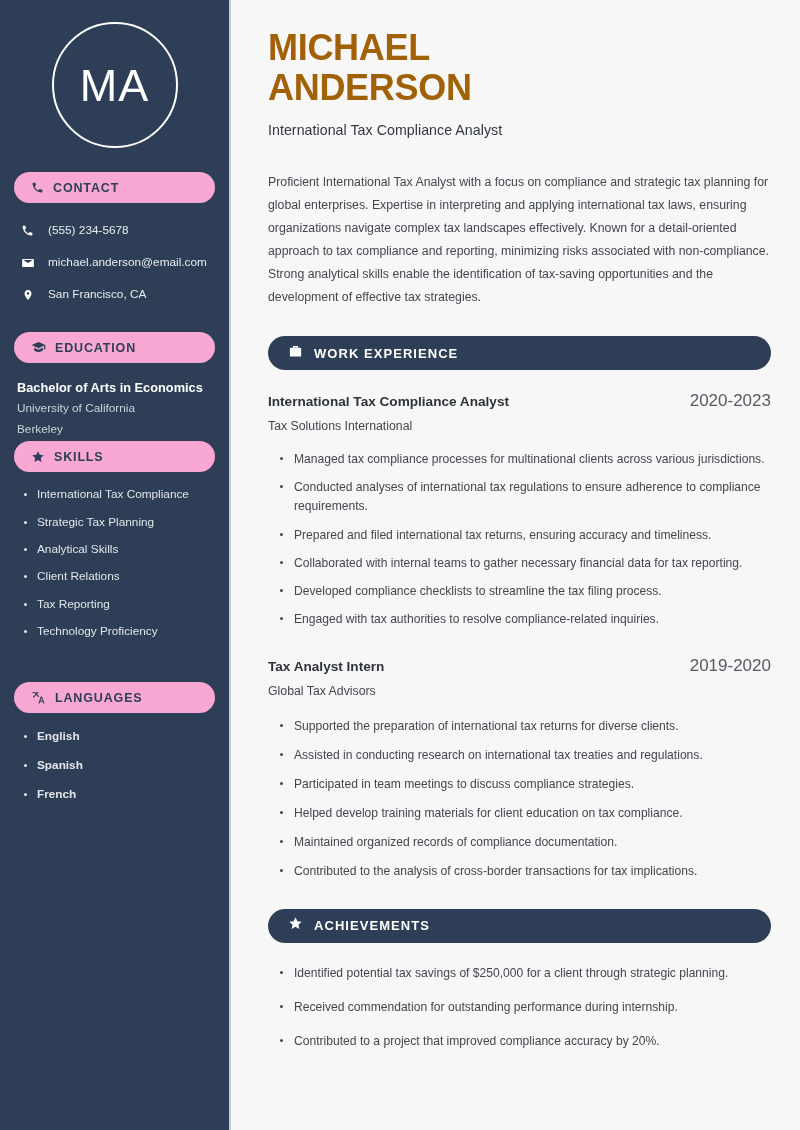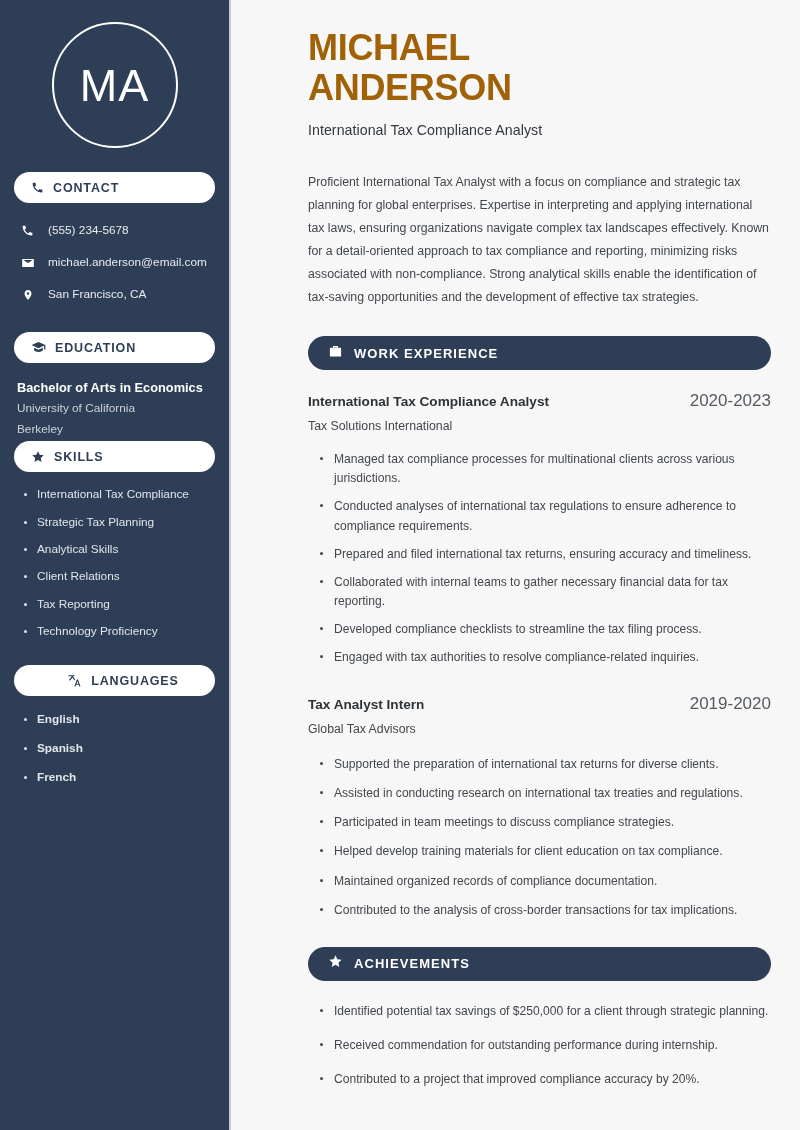--- a/index.html
+++ b/index.html
@@ -12,21 +12,20 @@
     -webkit-font-smoothing: antialiased;
   }
 
   .resume {
     position: relative;
     width: 800px;
     height: 1130px;
     display: flex;
     background: #f7f7f7;
     overflow: hidden;
-    gap: 40px;
   }
 
   
   .sidebar {
     width: 231px;
     flex: 0 0 231px;
     background: #2d3e56;
     border-right: 2px solid #c9ccd1;
     padding: 0 14px;
     position: relative;
@@ -52,39 +51,39 @@
     font-weight: 300;
     letter-spacing: 1px;
     line-height: 1;
   }
 
   
   .pill {
     display: flex;
     align-items: center;
     gap: 9px;
-    background: #ffffff;
+    background: #f9a8d4;
     color: #2d3e56;
     border-radius: 22px;
     height: 31px;
     padding: 0 0 0 17px;
     margin: 0 0 0 0;
     width: 100%;
   }
   .pill-label {
     font-size: 12.5px;
     font-weight: bold;
     letter-spacing: 0.85px;
   }
   .pill svg { display: block; }
 
   .pill-contact { margin-top: 24px; }
   .pill-education { margin-top: 24px; }
   .pill-skills { }
-  .pill-languages { margin-top: 25px; justify-content: center; }
+  .pill-languages { margin-top: 42px; }
 
   
   .contact-list { margin-top: 14px; padding-left: 6px; }
   .contact-row {
     display: flex;
     align-items: center;
     gap: 13px;
     height: 27px;
     margin-bottom: 5px;
   }

